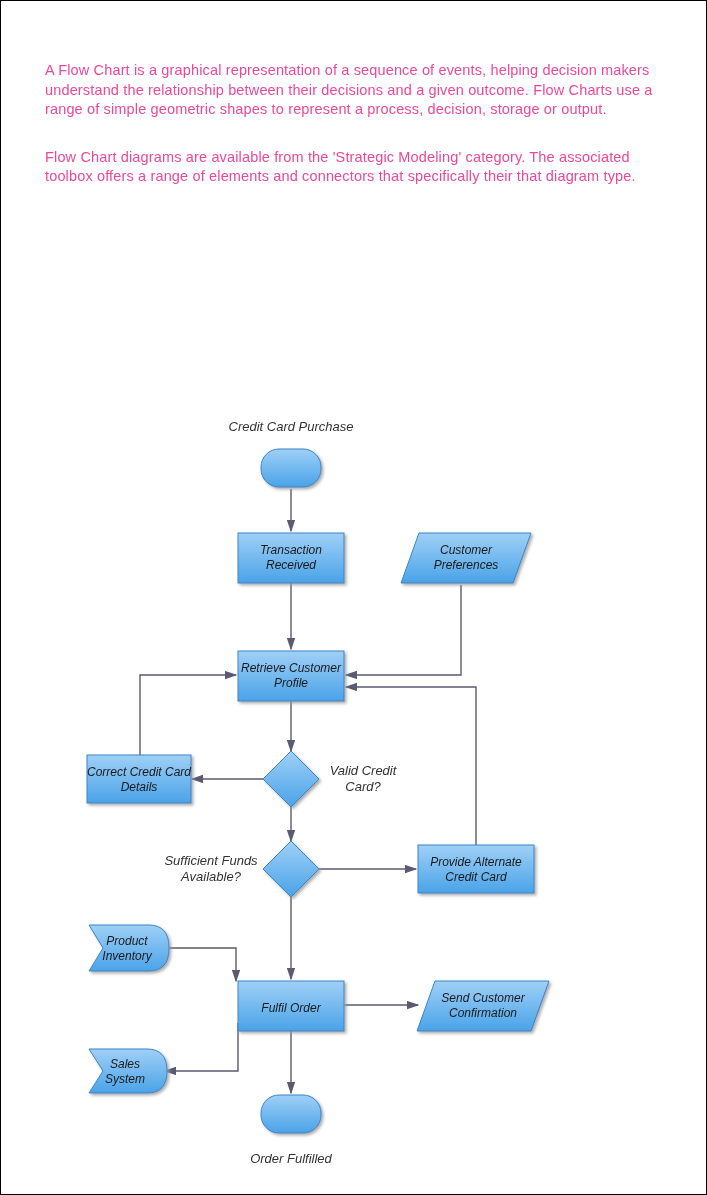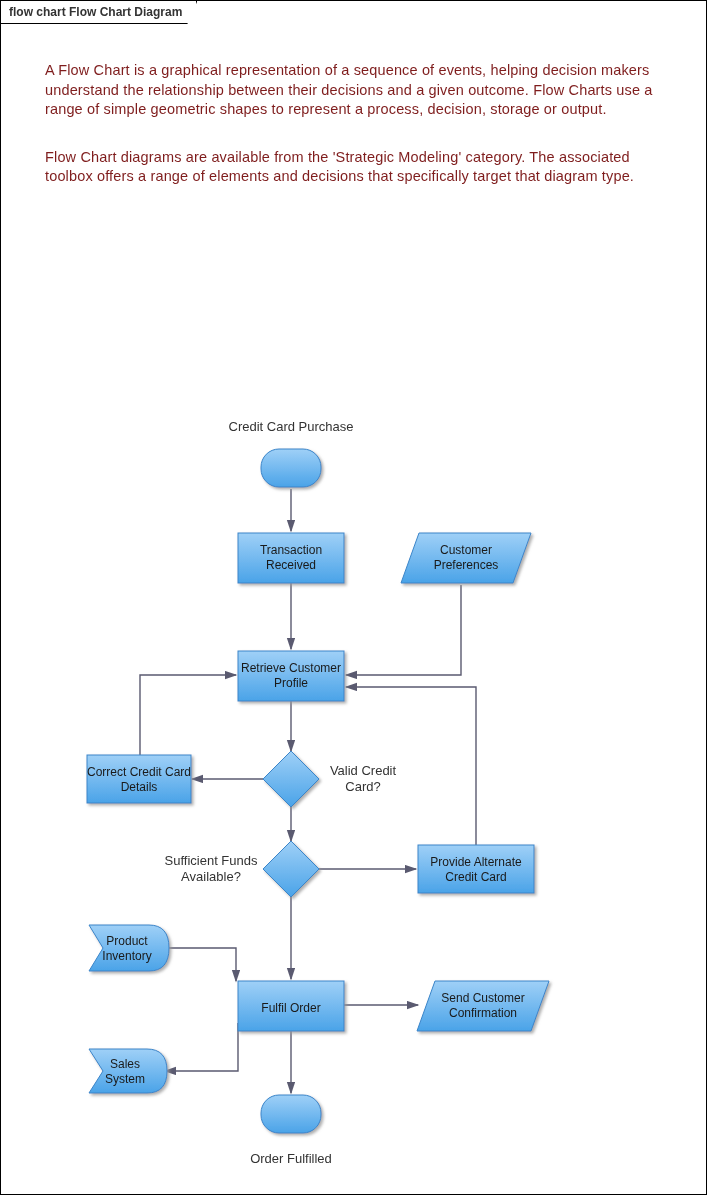--- a/index.html
+++ b/index.html
@@ -37,55 +37,55 @@
   }
   .title {
     font-size: 40px;
     font-weight: 400;
     color: #555;
     margin: 0 0 22px 0;
   }
   .para {
     font-size: 14.5px;
     line-height: 1.35;
-    color: #7f1d1d;
+    color: #ec4899;
     margin: 0 0 28px 0;
     letter-spacing: 0.15px;
   }
   .diagram {
     position: absolute;
     left: 0;
     top: 400px;
     width: 707px;
     height: 780px;
+    font-style: italic;
   }
   svg { display: block; }
   .node-text {
     font-family: Arial, Helvetica, sans-serif;
     font-size: 12px;
     fill: #1a1a1a;
     text-anchor: middle;
     dominant-baseline: middle;
   }
   .label-text {
     font-family: Arial, Helvetica, sans-serif;
     font-size: 13px;
     fill: #333;
     text-anchor: middle;
   }
 </style>
 </head>
 <body>
 
 <div class="page">
-  <div class="tab">flow chart Flow Chart Diagram</div>
 
   <div class="content">
     <p class="para">A Flow Chart is a graphical representation of a sequence of events, helping decision makers understand the relationship between their decisions and a given outcome.  Flow Charts use a range of simple geometric shapes to represent a process, decision, storage or output.</p>
-    <p class="para">Flow Chart diagrams are available from the 'Strategic Modeling' category.  The associated toolbox offers a range of elements and decisions that specifically target that diagram type.</p>
+    <p class="para">Flow Chart diagrams are available from the 'Strategic Modeling' category.  The associated toolbox offers a range of elements and connectors that specifically their that diagram type.</p>
   </div>
 
   <div class="diagram">
     <svg width="707" height="780" viewBox="0 0 707 780">
       <defs>
         <linearGradient id="gradBlue" x1="0" y1="0" x2="0" y2="1">
           <stop offset="0%" stop-color="#9fd0f7"></stop>
           <stop offset="100%" stop-color="#4aa3e8"></stop>
         </linearGradient>
         <filter id="shadow" x="-20%" y="-20%" width="150%" height="150%">

